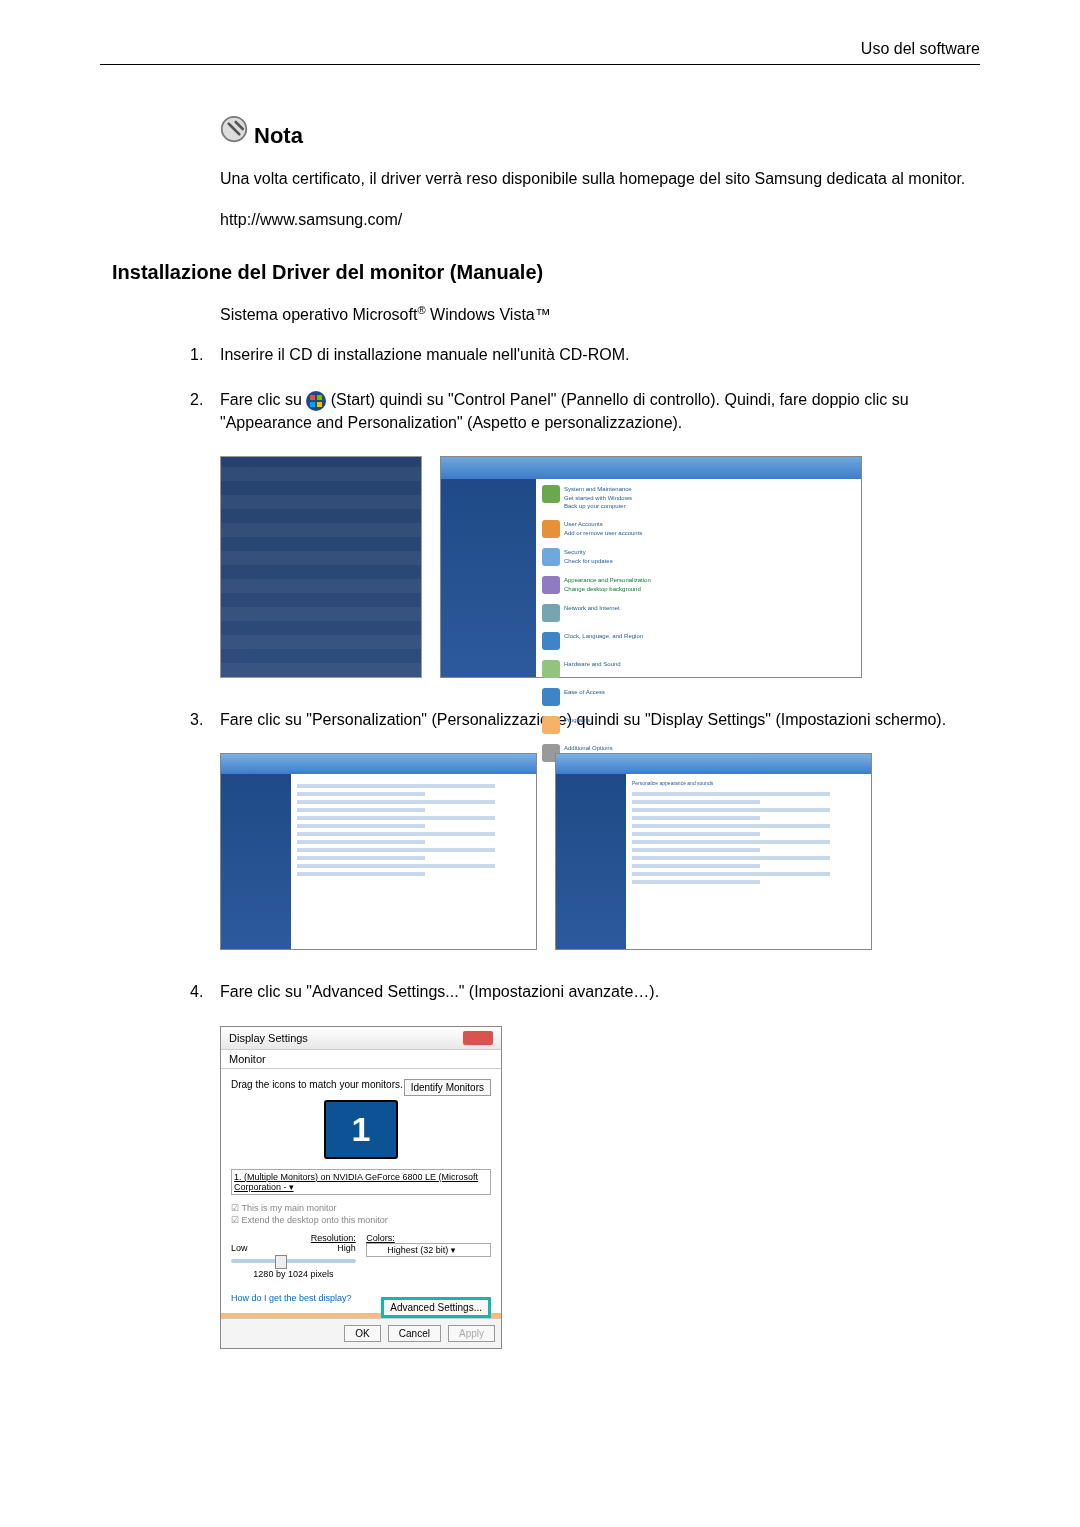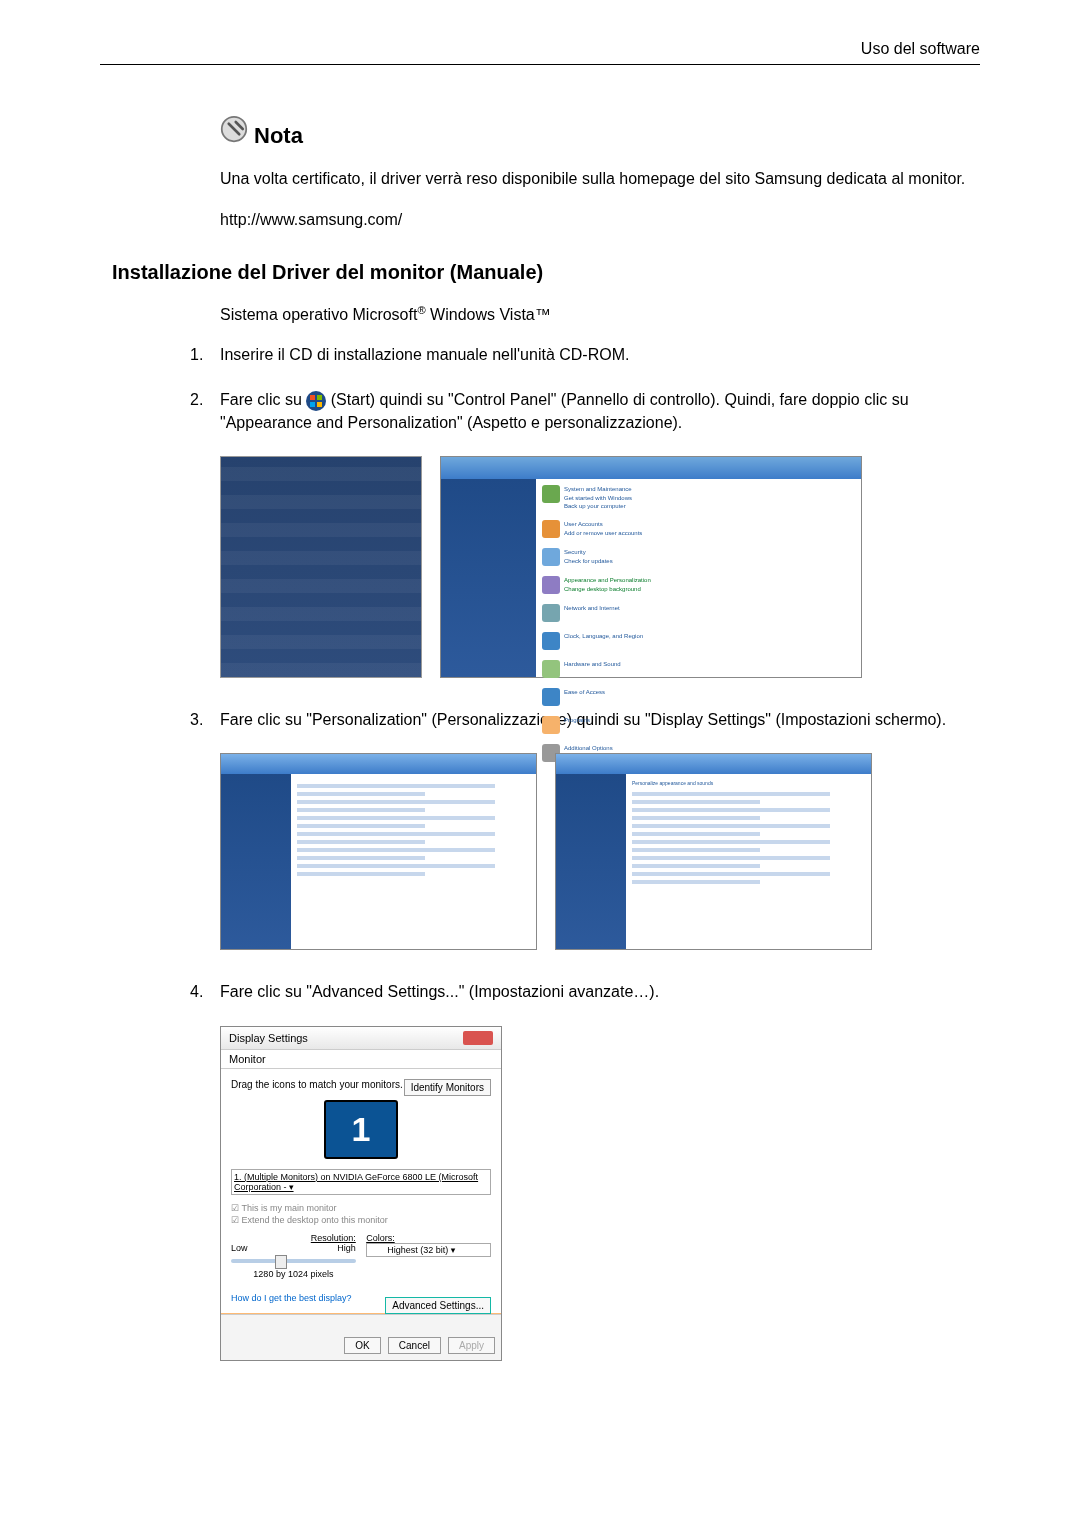--- a/index.html
+++ b/index.html
@@ -211,21 +211,21 @@
     height:4px;background:#b8cee6;margin:6px 0;position:relative;border-radius:2px;
   }
   .slider-thumb{
     position:absolute;top:-4px;left:35%;width:10px;height:12px;background:#eee;border:1px solid #888;
   }
   .color-select{
     border:1px solid #aaa;padding:1px 20px;font-size:9px;background:#fff;
   }
   .link{color:#0066cc;font-size:9px;}
   .adv-btn{
-    float:right;font-size:10px;padding:2px 6px;border:1px solid #14b8a6;background:#f8f8f8;margin-top:6px;
+    float:right;font-size:10px;padding:2px 6px;border:3px solid #14b8a6;background:#f8f8f8;margin-top:6px;
   }
   .dlg-buttons{
     clear:both;
     text-align:right;
     padding:6px;
     border-top:1px solid #ccc;
     background:#f4f4f4;
   }
   .dlg-buttons span{
     display:inline-block;
@@ -425,17 +425,17 @@
         </div>
       </div>
       <div style="margin-top:12px;">
         <span class="link">How do I get the best display?</span>
         <span class="adv-btn">Advanced Settings...</span>
       </div>
     </div>
     <div class="dlg-buttons">
       <span>OK</span>
       <span>Cancel</span>
-      <span style="color:#aaa;margin-top:16px;">Apply</span>
+      <span style="color:#aaa;">Apply</span>
     </div>
   </div>
 
 </div>
 
 </body></html>

